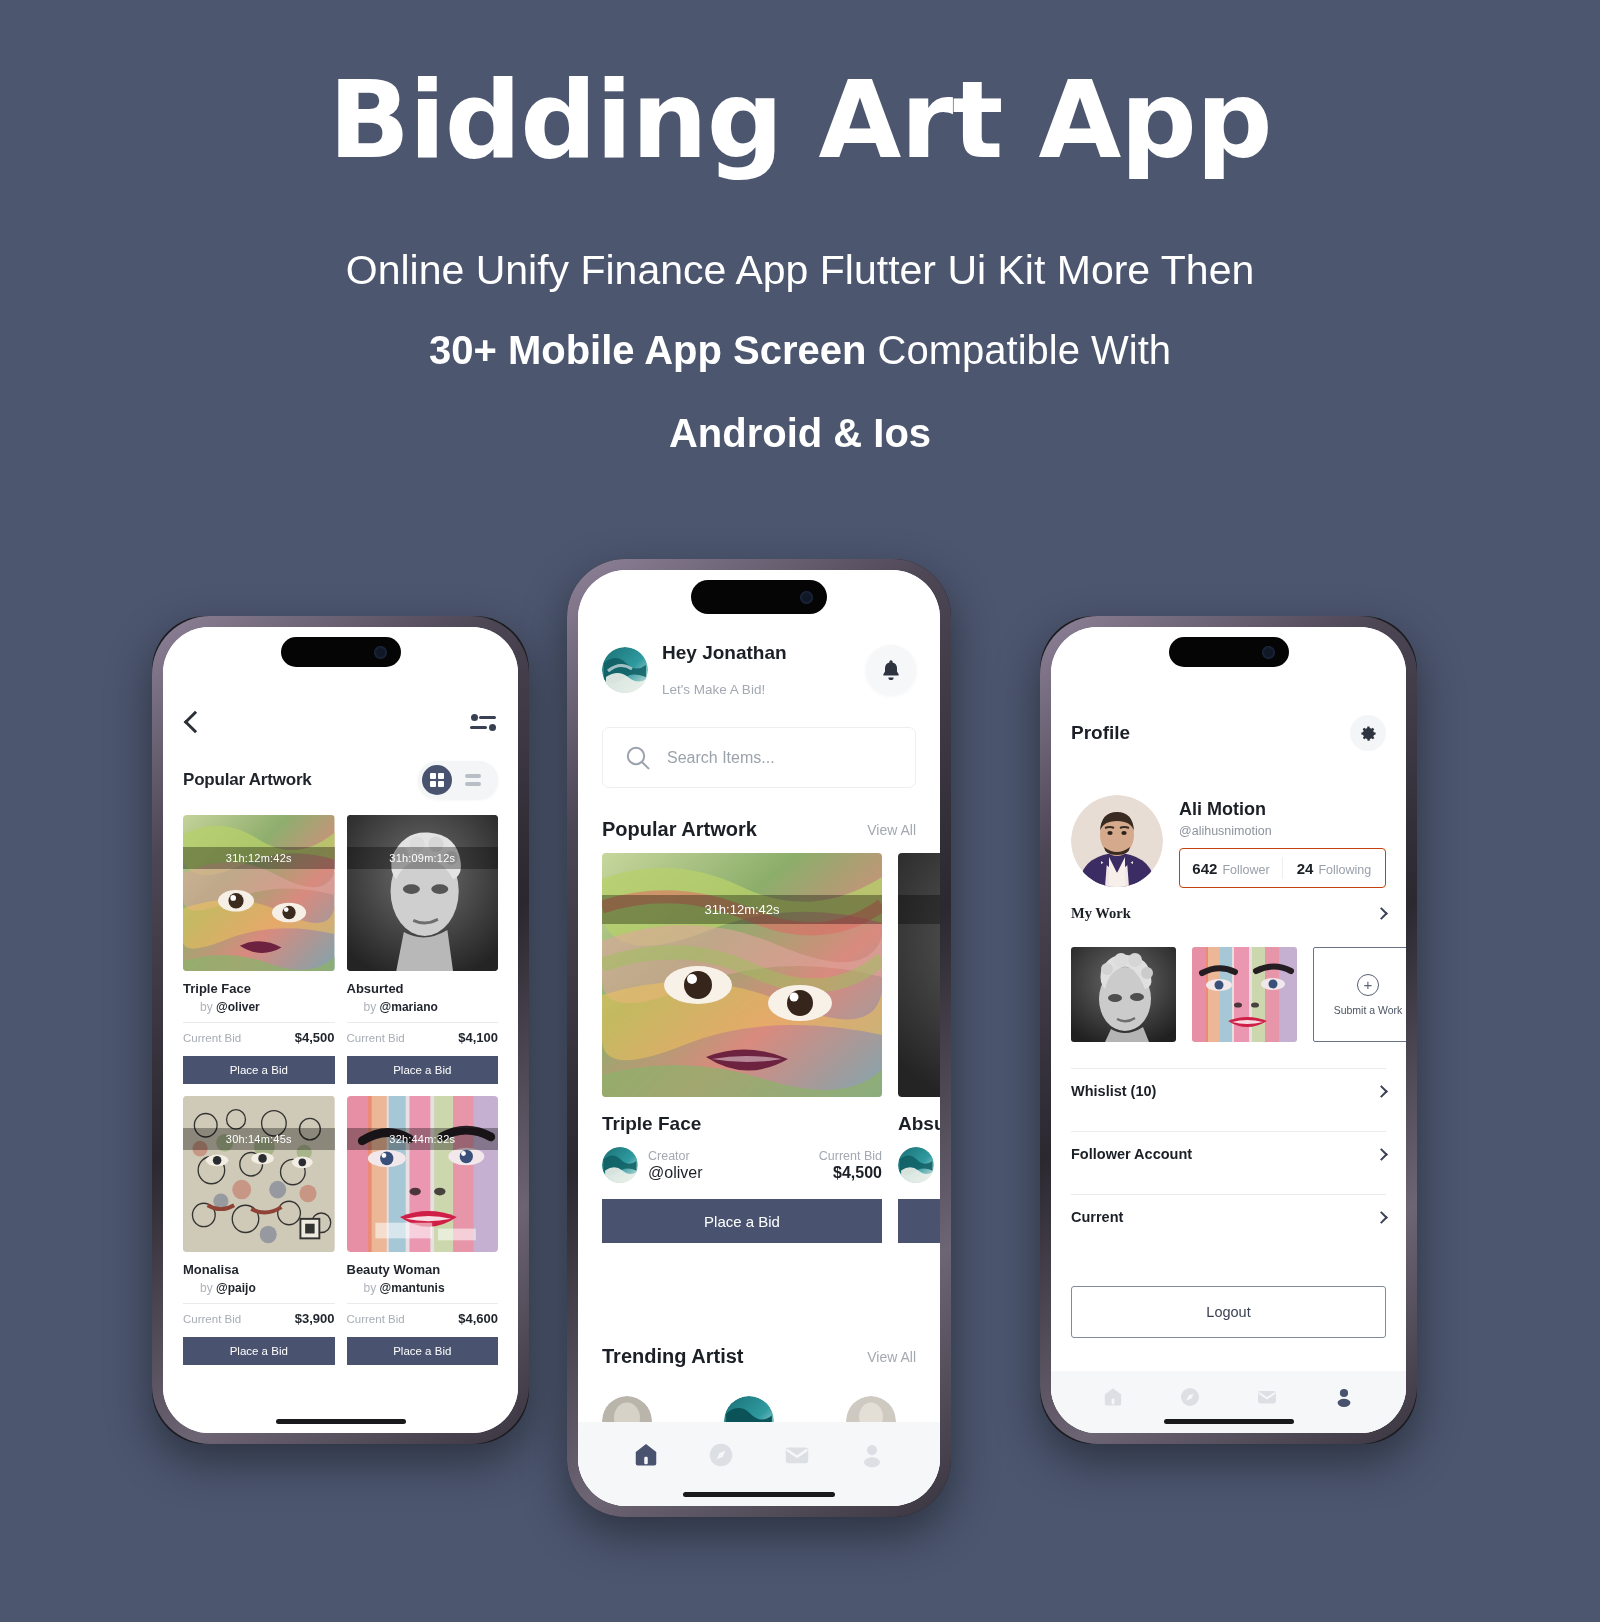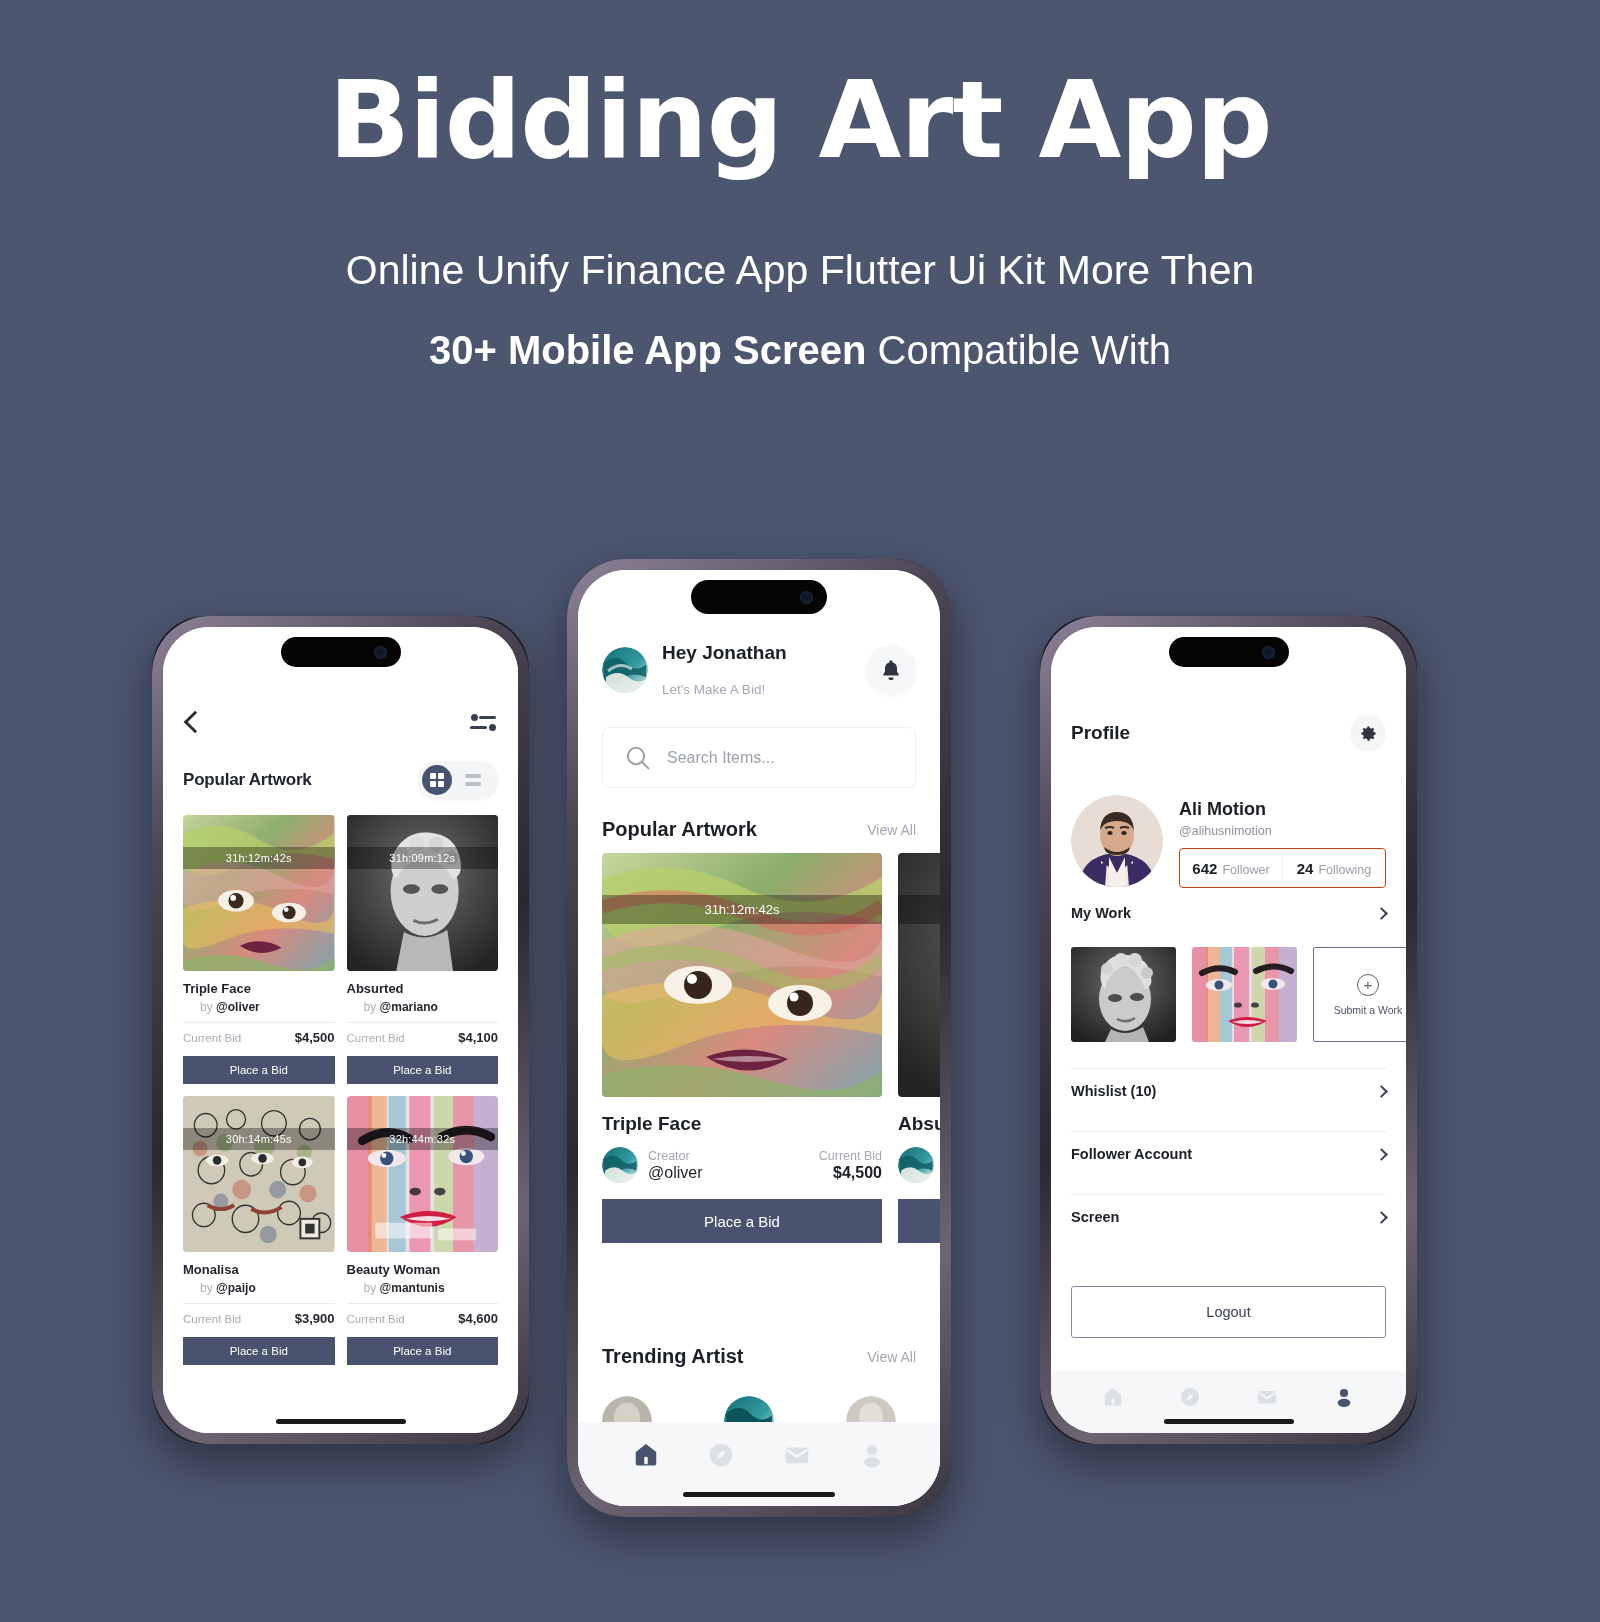--- a/index.html
+++ b/index.html
@@ -250,20 +250,21 @@
 
   .navicon { display:flex; align-items:center; justify-content:center; }
 </style>
 </head>
 <body>
 
 <div class="hero">
   <h1>Bidding Art App</h1>
   <div class="sub1">Online Unify Finance App Flutter Ui Kit More Then</div>
   <div class="sub2"><b>30+ Mobile App Screen</b><span> Compatible With</span></div>
+  <div class="sub3">Android &amp; Ios</div>
 </div>
 
 <div class="phone side" id="phone-left">
   <div class="bezel"></div>
   <div class="screen">
     <div class="notch">
         <div class="cam"></div>
       </div>
     <div class="app">
 
@@ -732,21 +733,21 @@
             </div>
             <div class="r-divider-v"></div>
             <div class="r-stat">
               <span class="n">24</span>
               <span class="t">Following</span>
             </div>
           </div>
         </div>
       </div>
 
-      <div class="r-row" style="top:278px;">
+      <div class="r-row" style="top:278px;font-family:Liberation Serif, serif;">
         <div class="r-rowtitle">My Work</div>
         <div class="chev"></div>
       </div>
 
       <div class="r-works">
         <div class="r-work">
           <svg width="100%" height="100%" viewBox="0 0 105 95" preserveAspectRatio="none">
             <defs>
                 <radialGradient id="ab3" cx="50%" cy="36%" r="72%">
                   <stop offset="0%" stop-color="#6b6b6b"></stop>
@@ -803,21 +804,21 @@
       </div>
 
       <div class="r-hr" style="top:504px;"></div>
       <div class="r-row" style="top:519px;">
         <div class="r-rowtitle">Follower Account</div>
         <div class="chev"></div>
       </div>
 
       <div class="r-hr" style="top:567px;"></div>
       <div class="r-row" style="top:582px;">
-        <div class="r-rowtitle">Screen</div>
+        <div class="r-rowtitle">Current</div>
         <div class="chev"></div>
       </div>
 
       <div class="logout-btn" style="top:659px;">Logout</div>
 
       <div class="r-bottomnav">
         <div class="navicon">
           <svg width="24" height="24" viewBox="0 0 24 24">
             <path d="M12 3.2 20.2 9.6v9.2a1.6 1.6 0 0 1-1.6 1.6H5.4a1.6 1.6 0 0 1-1.6-1.6V9.6z" fill="#dcdfe3"></path>
             <rect x="10.6" y="13.4" width="2.8" height="6" rx="1" fill="#f6f7f8"></rect>

